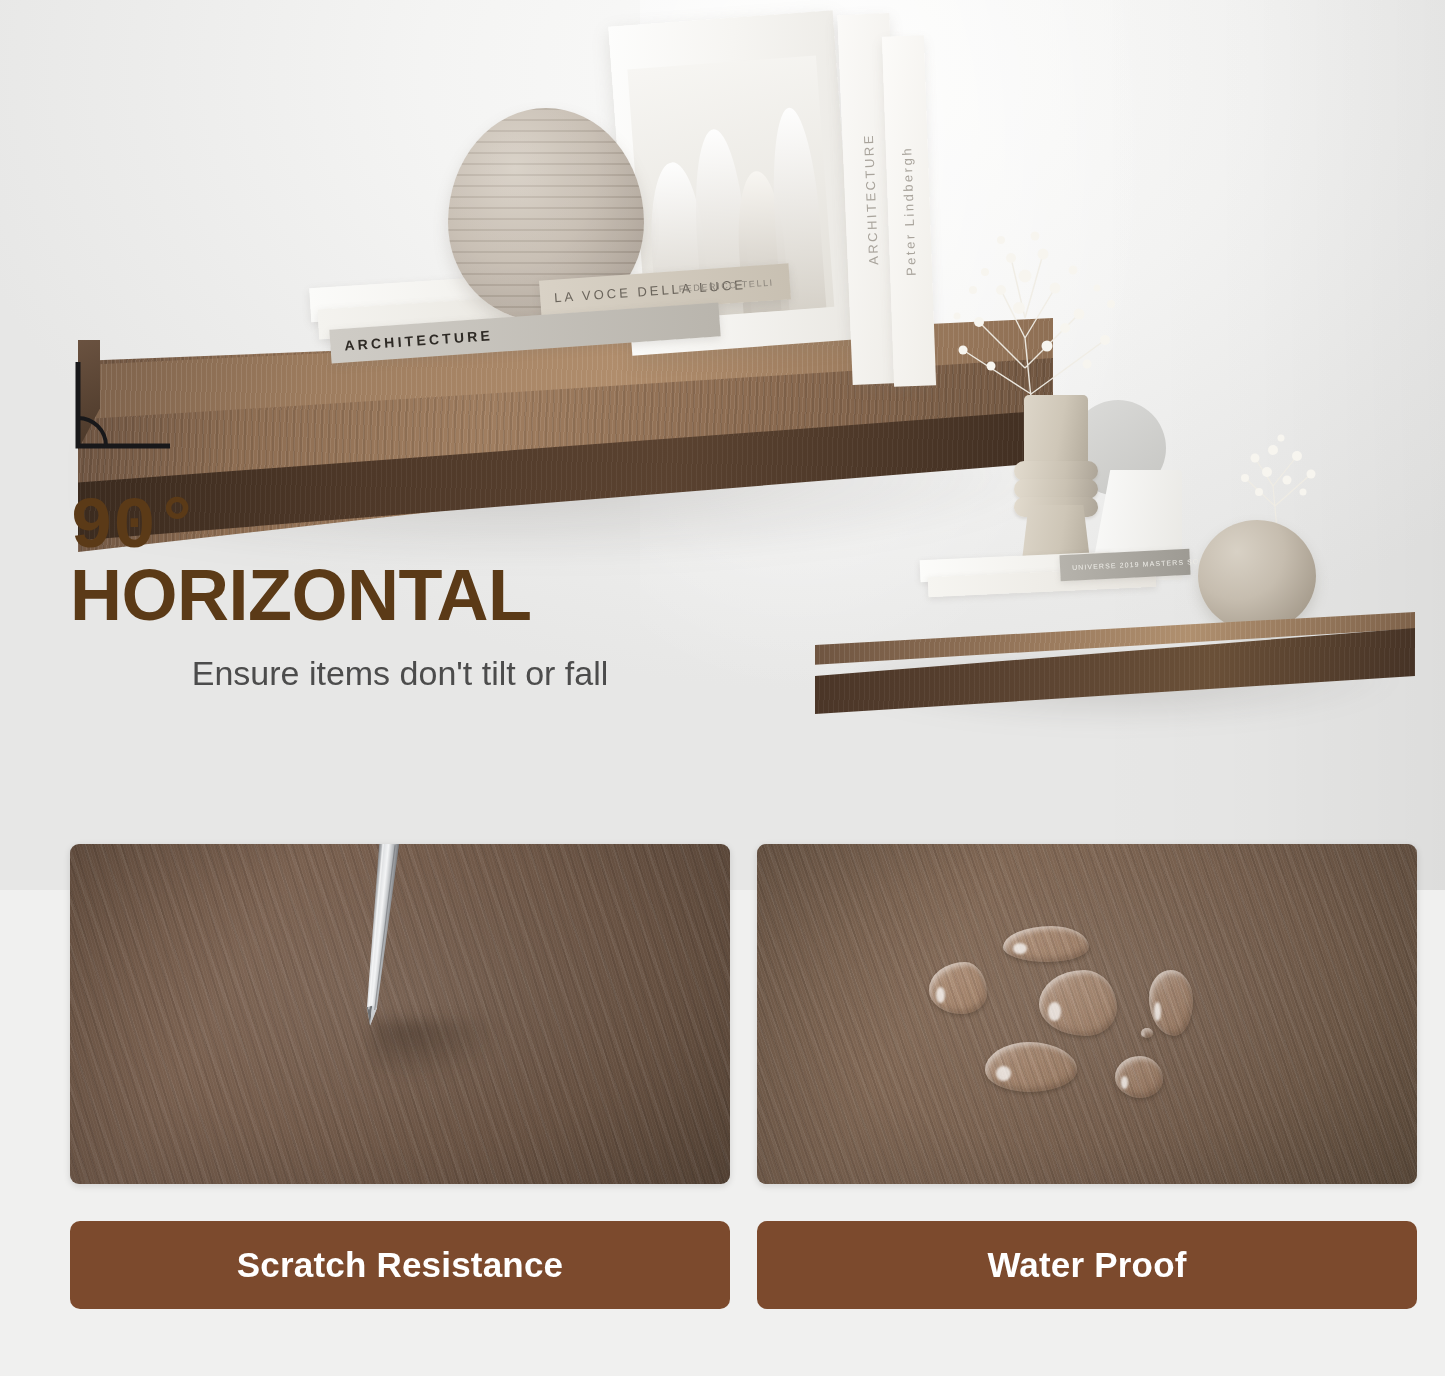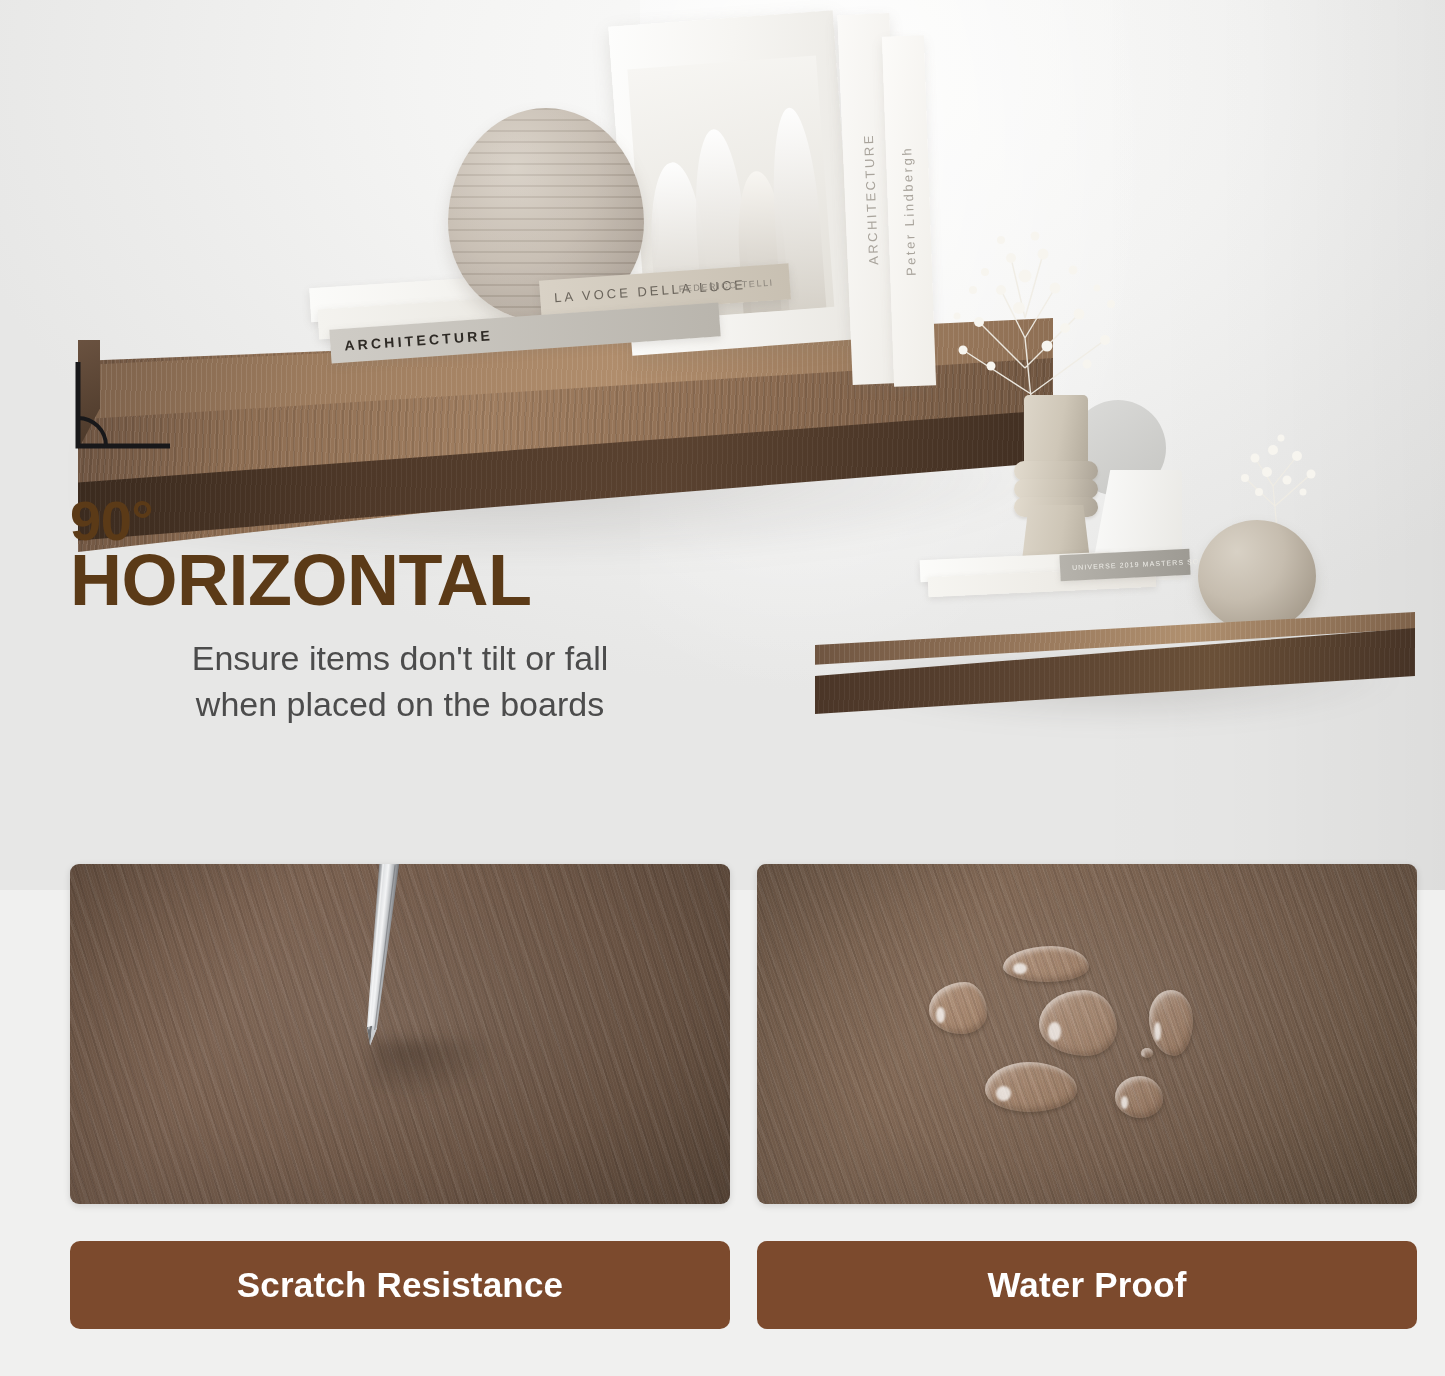--- a/index.html
+++ b/index.html
@@ -210,29 +210,29 @@
     background:linear-gradient(95deg,#b6b3ac,#9d9a93); }
   .lb3 .t { position:absolute; left:12px; top:50%; transform:translateY(-50%);
     font-size:7px; letter-spacing:1.1px; color:#efeee9; white-space:nowrap; }
 
   
   #headline { position:absolute; left:70px; top:495px; width:660px; }
   .h-big {
     font-weight:bold; color:#5b3a17; line-height:.93;
     letter-spacing:-0.5px;
   }
-  .h-deg  { font-size:56px; }
+  .h-deg  { font-size:72px;font-family:Liberation Mono, monospace; }
   .h-l2   { font-size:72px; margin-top:0; }
   .h-l3   { font-size:72px; }
   .h-sub {
     margin-top:22px; font-size:34px; line-height:1.34; color:#4c4c4c; font-weight:normal;text-align:center;
   }
 
   
-  .panel { position:absolute; top:864px; width:776px; }
+  .panel { position:absolute; top:844px; width:776px; }
   .panel.left  { left:70px; }
   .panel.right { left:757px; }
 
   .photo {
     position:relative; width:660px; height:340px; border-radius:9px; overflow:hidden;
     box-shadow:0 2px 7px rgba(0,0,0,.13);
   }
   .wood-bg {
     position:absolute; inset:0;
     background:
@@ -407,21 +407,20 @@
       <path d="M6 2 L6 86 L98 86" fill="none" stroke="#18181a" stroke-width="5"></path>
       <path d="M6 58 A28 28 0 0 1 34 86" fill="none" stroke="#18181a" stroke-width="4"></path>
     </svg>
   </div>
 
   <div id="headline">
     <div class="h-big h-deg">90°</div>
     <div class="h-big h-l2">HORIZONTAL</div>
     <div class="h-sub">
       <div>Ensure items don't tilt or fall</div>
-      <div>when placed on the boards</div>
     </div>
   </div>
 </section>
 
 <section class="panel left">
   <div class="photo">
     <div class="wood-bg"></div>
     <div class="vig"></div>
     <div class="driver">
       <svg width="44" height="220" viewBox="0 0 44 220" aria-hidden="true">

